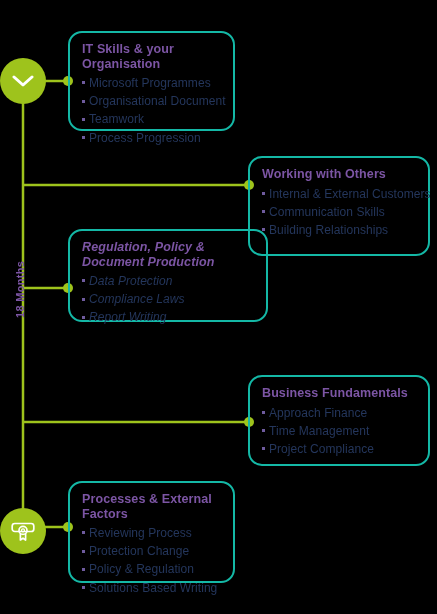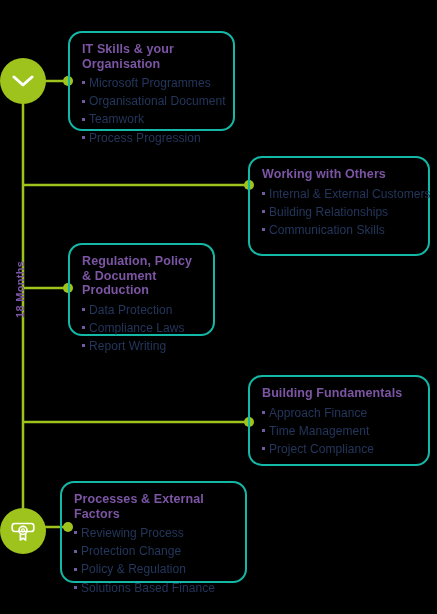--- a/index.html
+++ b/index.html
@@ -134,46 +134,46 @@
       <li><span class="bullet"></span><span>Organisational Document</span></li>
       <li><span class="bullet"></span><span>Teamwork</span></li>
       <li><span class="bullet"></span><span>Process Progression</span></li>
     </ul>
   </div>
 
   <div class="box" style="left:248px;top:148px;width:182px;height:100px;margin-top:8px;">
     <div class="box-title">Working with Others</div>
     <ul class="box-list">
       <li><span class="bullet"></span><span>Internal &amp; External Customers</span></li>
+      <li><span class="bullet"></span><span>Communication Skills</span></li>
       <li><span class="bullet"></span><span>Building Relationships</span></li>
-      <li><span class="bullet"></span><span>Communication Skills</span></li>
     </ul>
   </div>
 
-  <div class="box" style="left:68px;top:243px;width:147px;height:93px;">
+  <div class="box" style="left:68px;top:229px;width:200px;height:93px;font-style:italic;">
     <div class="box-title">Regulation, Policy &amp; Document Production</div>
     <ul class="box-list">
       <li><span class="bullet"></span><span>Data Protection</span></li>
       <li><span class="bullet"></span><span>Compliance Laws</span></li>
       <li><span class="bullet"></span><span>Report Writing</span></li>
     </ul>
   </div>
 
   <div class="box" style="left:248px;top:375px;width:182px;height:91px;">
-    <div class="box-title">Building Fundamentals</div>
+    <div class="box-title">Business Fundamentals</div>
     <ul class="box-list">
       <li><span class="bullet"></span><span>Approach Finance</span></li>
       <li><span class="bullet"></span><span>Time Management</span></li>
       <li><span class="bullet"></span><span>Project Compliance</span></li>
     </ul>
   </div>
 
-  <div class="box" style="left:60px;top:481px;width:187px;height:102px;text-decoration:underline;">
+  <div class="box" style="left:68px;top:481px;width:167px;height:102px;text-decoration:underline;">
     <div class="box-title">Processes &amp; External Factors</div>
     <ul class="box-list">
       <li><span class="bullet"></span><span>Reviewing Process</span></li>
       <li><span class="bullet"></span><span>Protection Change</span></li>
       <li><span class="bullet"></span><span>Policy &amp; Regulation</span></li>
-      <li><span class="bullet"></span><span>Solutions Based Finance</span></li>
+      <li><span class="bullet"></span><span>Solutions Based Writing</span></li>
     </ul>
   </div>
 
 </div>
 
 </body></html>

